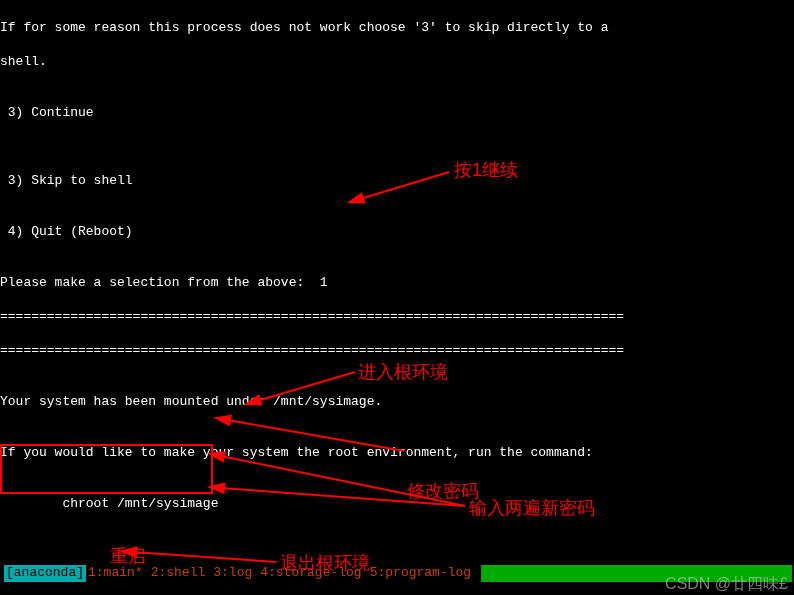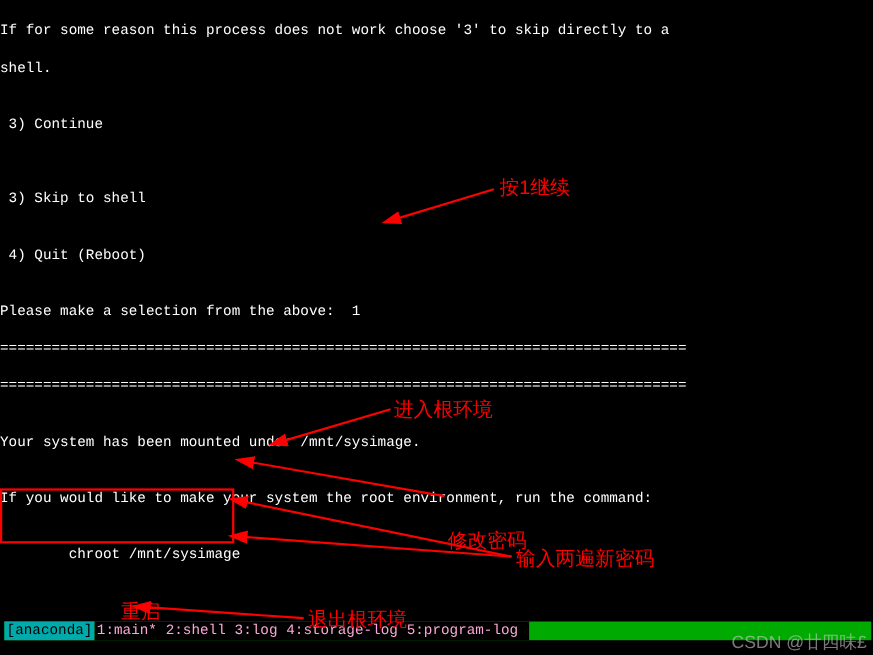--- a/index.html
+++ b/index.html
@@ -34,21 +34,21 @@
       background: #00aa00;
       display: flex;
     }
     .status-left {
       background: #00aaaa;
       color: #000;
       padding: 0 2px;
     }
     .status-tabs {
       background: #000;
-      color: #f9a8d4;
+      color: #c2410c;
       padding: 0 2px;
       display: flex;
     }
     .status-tabs span {
       margin-right: 8px;
     }
     .status-right {
       margin-left: auto;
       color: #5555ff;
       background: #000;

